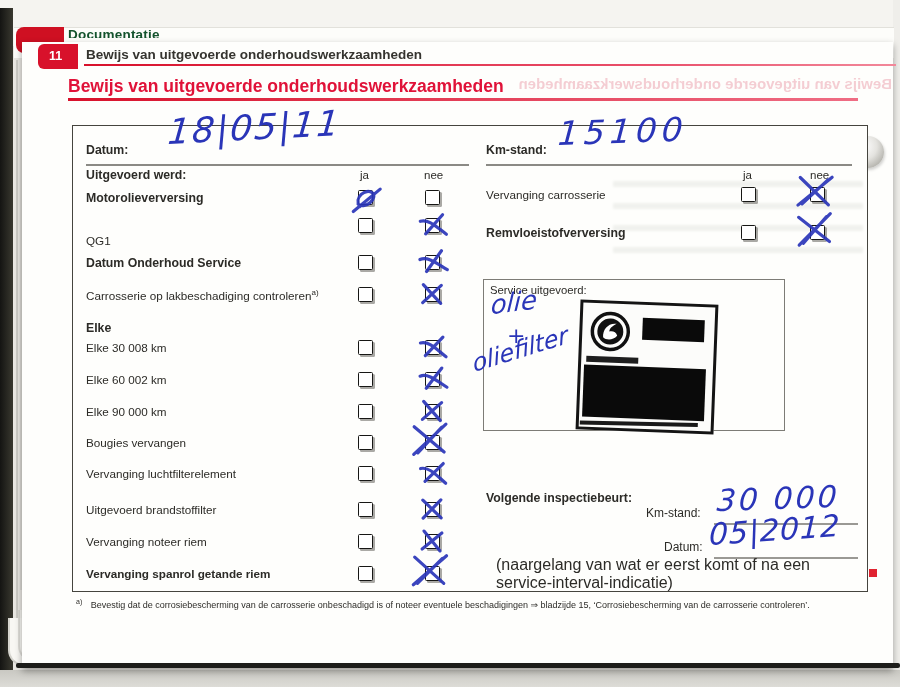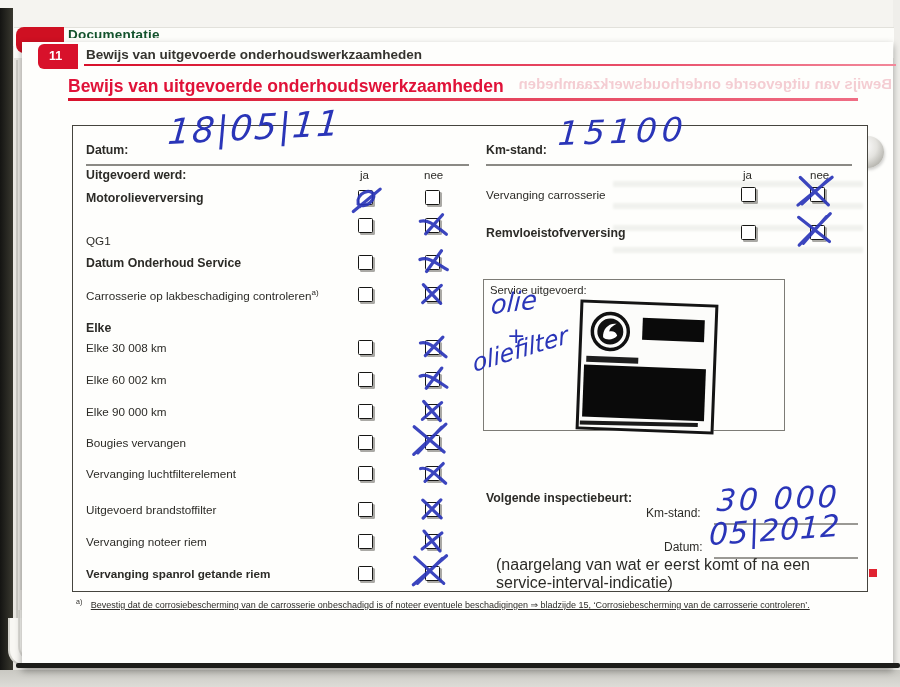--- a/index.html
+++ b/index.html
@@ -256,18 +256,18 @@
         <span class="cb" style="left: 668px; top: 99px;"></span>
         <span class="cb" style="left: 737px; top: 99px;">
           <svg viewBox="0 0 13 13" style="transform:rotate(-4deg)">
             <path d="M-6 -5 L 15 14 M 14 -4 L -4 14 M -7 15 L 17 -6"></path>
           </svg>
         </span>
       </div>
 
     <div class="footnote">
       <sup>a)</sup>
-      <span style="margin-left:6px;text-decoration:underline;">Bevestig dat de corrosiebescherming van de carrosserie onbeschadigd is of noteer eventuele beschadigingen ⇒ bladzijde 15, ‘Corrosiebescherming van de carrosserie controleren’.</span>
+      <span style="margin-left:6px;">Bevestig dat de corrosiebescherming van de carrosserie onbeschadigd is of noteer eventuele beschadigingen ⇒ bladzijde 15, ‘Corrosiebescherming van de carrosserie controleren’.</span>
     </div>
   </div>
 
   <div class="page-bottom-line"></div>
 </div>
 
 </body></html>

